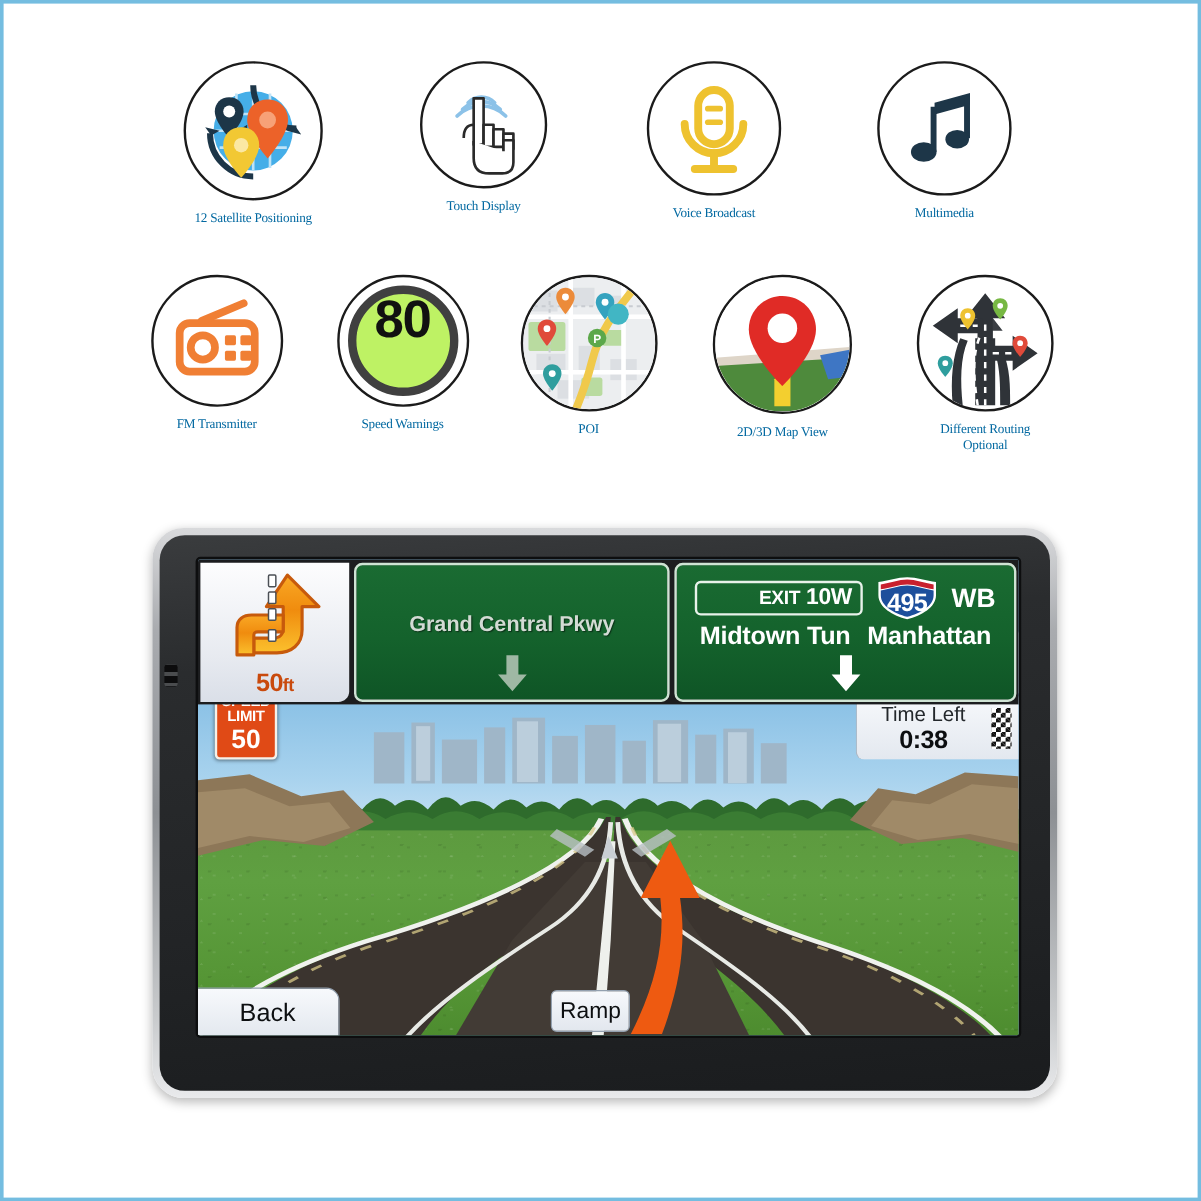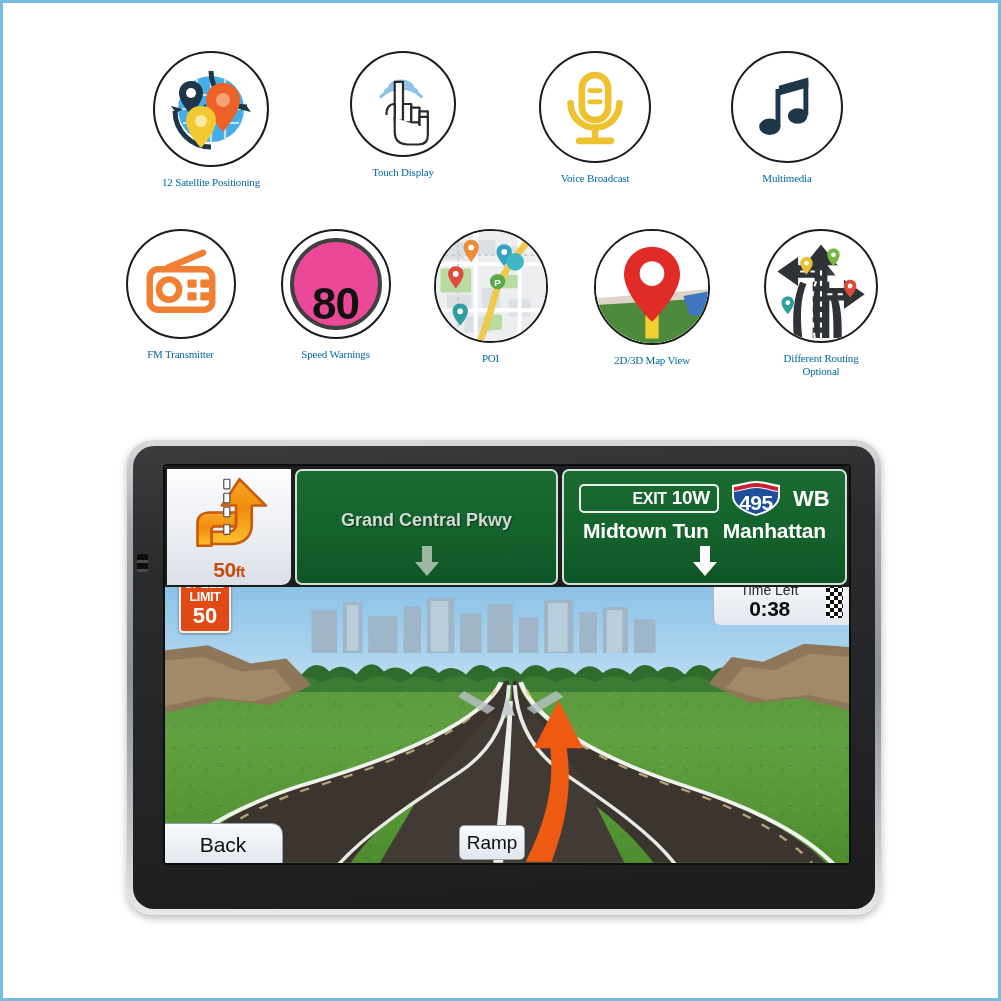--- a/index.html
+++ b/index.html
@@ -174,21 +174,21 @@
   .info-cell {
     background: linear-gradient(180deg,#f6f8fb 0%,#e3e8ef 100%);
     border-top: 1px solid #b9c1cc;
     border-left: 1px solid #aeb7c2;
     border-radius: 7px 0 0 7px;
     padding: 5px 30px 5px 6px;
     position: relative;
     text-align: center;
     margin-bottom: 2px;
   }
-  .info-label { font-size: 14px; color: #24282c; }
+  .info-label { font-size: 17px; color: #24282c; }
   .info-value { font-size: 21px; font-weight: bold; color: #0c0e10; letter-spacing: -0.4px; line-height: 1.02; }
   .checker {
     position: absolute; right: 6px; top: 50%;
     transform: translateY(-50%);
     width: 17px; height: 34px;
     background-image:
       linear-gradient(45deg,#111 25%,transparent 25%,transparent 75%,#111 75%),
       linear-gradient(45deg,#111 25%,transparent 25%,transparent 75%,#111 75%);
     background-size: 8px 8px;
     background-position: 0 0, 4px 4px;
@@ -338,21 +338,21 @@
             <rect x="57" y="59" width="10" height="9" rx="1.5"></rect>
             <rect x="71" y="59" width="10" height="9" rx="1.5"></rect>
           </g>
         </svg>
       </div>
       <div class="feat-label">FM Transmitter</div>
     </div>
 
     <div class="feature" style="width:155px">
       <div class="badge" style="width:110px;height:110px">
-        <div style="width:92px;height:92px;border-radius:50%;border:4px solid #404040;background:#ec4899;display:flex;align-items:flex-end;justify-content:center;">
+        <div style="width:92px;height:92px;border-radius:50%;border:7px solid #404040;background:#bef264;display:flex;align-items:flex-start;justify-content:center;">
           <span style="font-size:44px;font-weight:bold;color:#111;letter-spacing:-1px;line-height:1;">80</span>
         </div>
       </div>
       <div class="feat-label">Speed Warnings</div>
     </div>
 
     <div class="feature" style="width:155px">
       <div class="badge" style="width:114px;height:114px">
         <svg viewBox="0 0 100 100" width="110" height="110">
           <rect width="100" height="100" fill="#eceef0"></rect>

